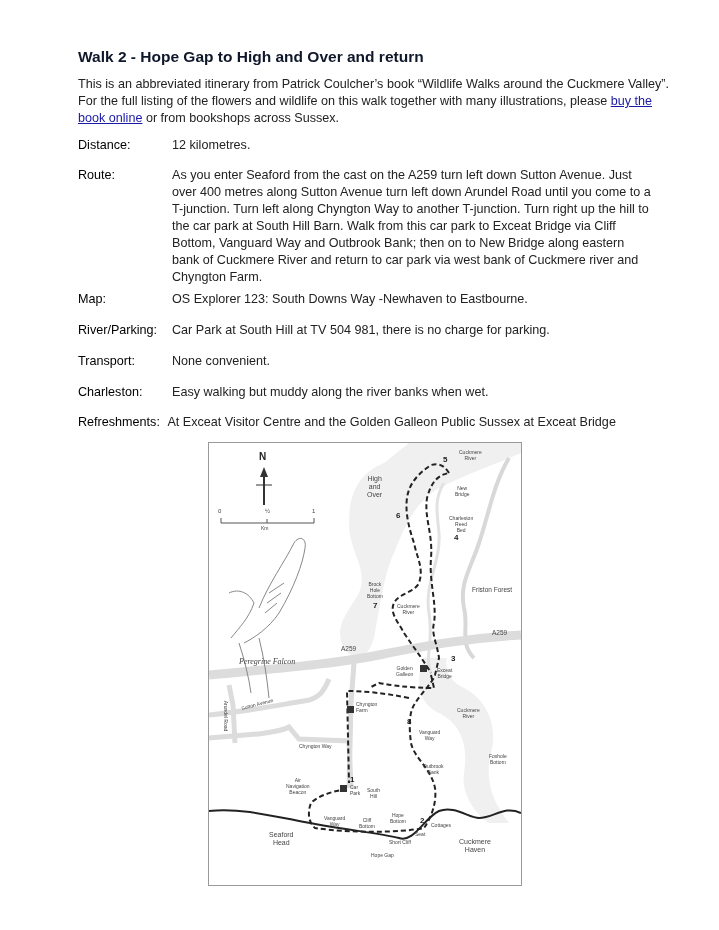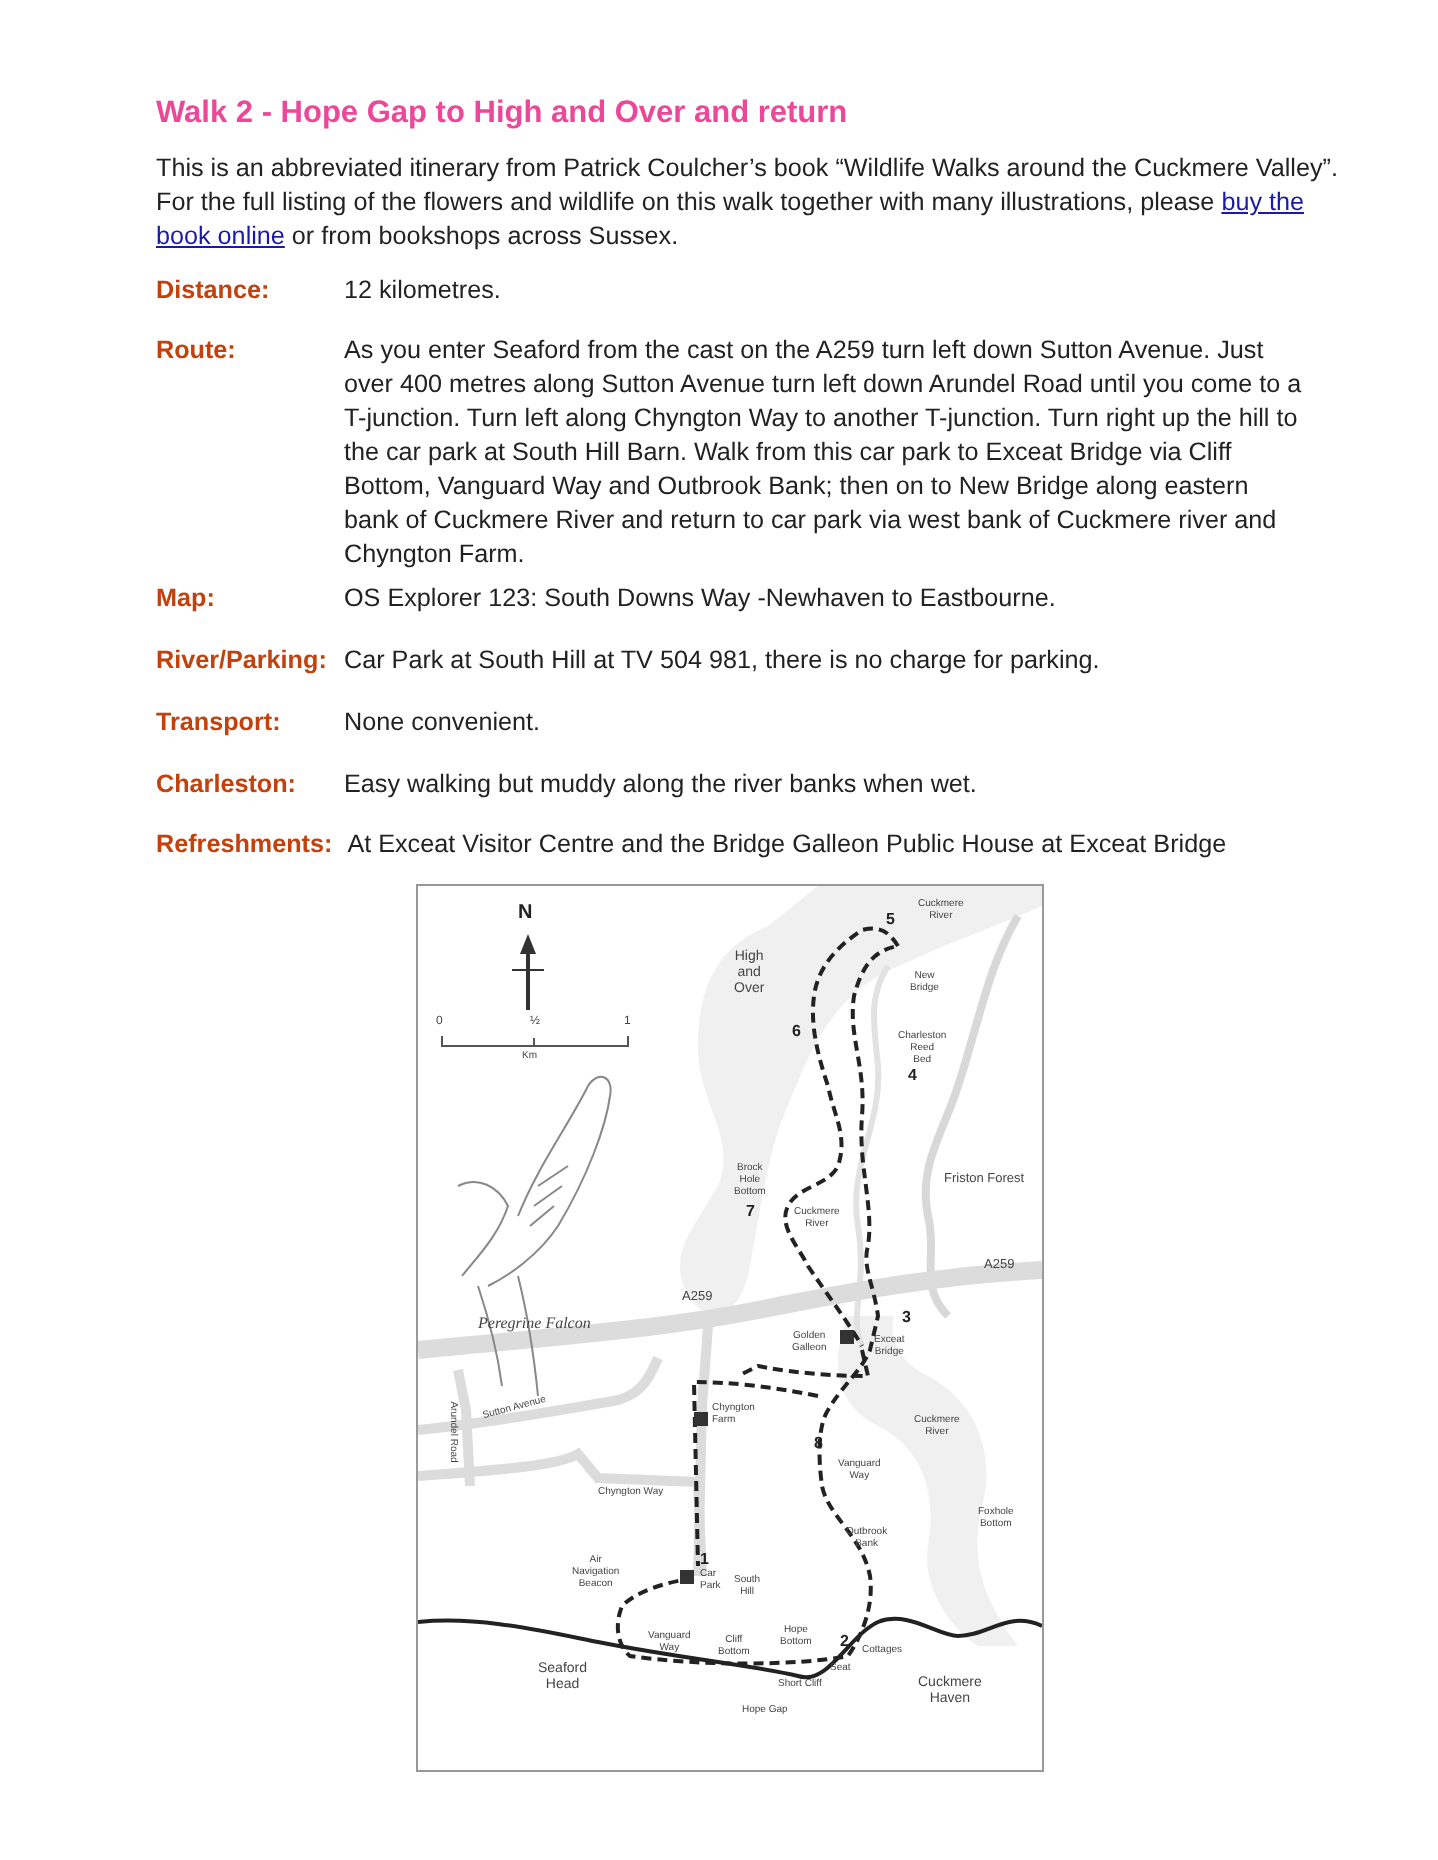--- a/index.html
+++ b/index.html
@@ -1,22 +1,22 @@
 <!DOCTYPE html>
 <html><head>
 <meta charset="utf-8">
 <style>
   html, body { margin:0; padding:0; background:#ffffff; }
   body { width:719px; height:930px; position:relative; overflow:hidden; font-family:"Liberation Sans", sans-serif; color:#111; }
   .page { position:absolute; left:0; top:0; width:719px; height:930px; }
-  .title { position:absolute; left:78px; top:48px; font-size:15.5px; font-weight:bold; color:#ec4899; white-space:nowrap; }
+  .title { position:absolute; left:78px; top:48px; font-size:15.5px; font-weight:bold; color:#0f172a; white-space:nowrap; }
   .intro { position:absolute; left:78px; top:76px; width:600px; font-size:12.6px; line-height:17px; color:#222; }
   .intro a { color:#1a1aa6; text-decoration:underline; }
   .row { position:absolute; left:78px; width:600px; font-size:12.6px; line-height:17px; color:#222; }
-  .row .lbl { position:absolute; left:0; top:0; font-weight:bold; color:#c2410c; white-space:nowrap; }
+  .row .lbl { position:absolute; left:0; top:0; font-weight:normal; color:#000000; white-space:nowrap; }
   .row .val { position:absolute; left:94px; top:0; width:520px; }
   .row.inline .lbl { position:static; }
   .row.inline .val { position:static; width:auto; }
   .row.inline { white-space:nowrap; }
   .map { position:absolute; left:208px; top:442px; width:312px; height:442px; border:1px solid #999; background:#fff; overflow:hidden; }
   .map svg { position:absolute; left:0; top:0; }
 </style>
 </head>
 <body>
 
@@ -52,21 +52,21 @@
     <span class="val">None convenient.</span>
   </div>
 
   <div class="row" style="top:384px;">
     <span class="lbl">Charleston:</span>
     <span class="val">Easy walking but muddy along the river banks when wet.</span>
   </div>
 
   <div class="row inline" style="top:414px;">
     <span class="lbl">Refreshments:</span>
-    <span class="val" style="margin-left:4px;">At Exceat Visitor Centre and the Bridge Galleon Public House at Exceat Bridge</span>
+    <span class="val" style="margin-left:4px;">At Exceat Visitor Centre and the Golden Galleon Public Sussex at Exceat Bridge</span>
   </div>
 
   <div class="map">
     <svg width="312" height="442" viewBox="0 0 312 442">
 
       <path d="M175,20 C150,30 140,50 140,80 C140,110 160,125 150,150 C135,175 125,185 135,205 C145,220 160,215 165,195 C170,170 175,130 185,110 C195,85 205,60 230,45 C260,30 290,20 312,10 L312,0 L200,0 Z" fill="#f0f0f0"></path>
       <path d="M215,215 C205,240 210,260 230,270 C250,280 260,300 255,330 C252,350 265,370 280,380 L300,380 C285,360 275,340 282,310 C290,280 275,255 255,245 C240,238 235,225 238,215 Z" fill="#f0f0f0"></path>
 
       <path d="M300,15 C285,40 280,70 270,100 C262,125 250,140 255,165 C260,185 250,200 265,215" fill="none" stroke="#d8d8d8" stroke-width="4"></path>
 

